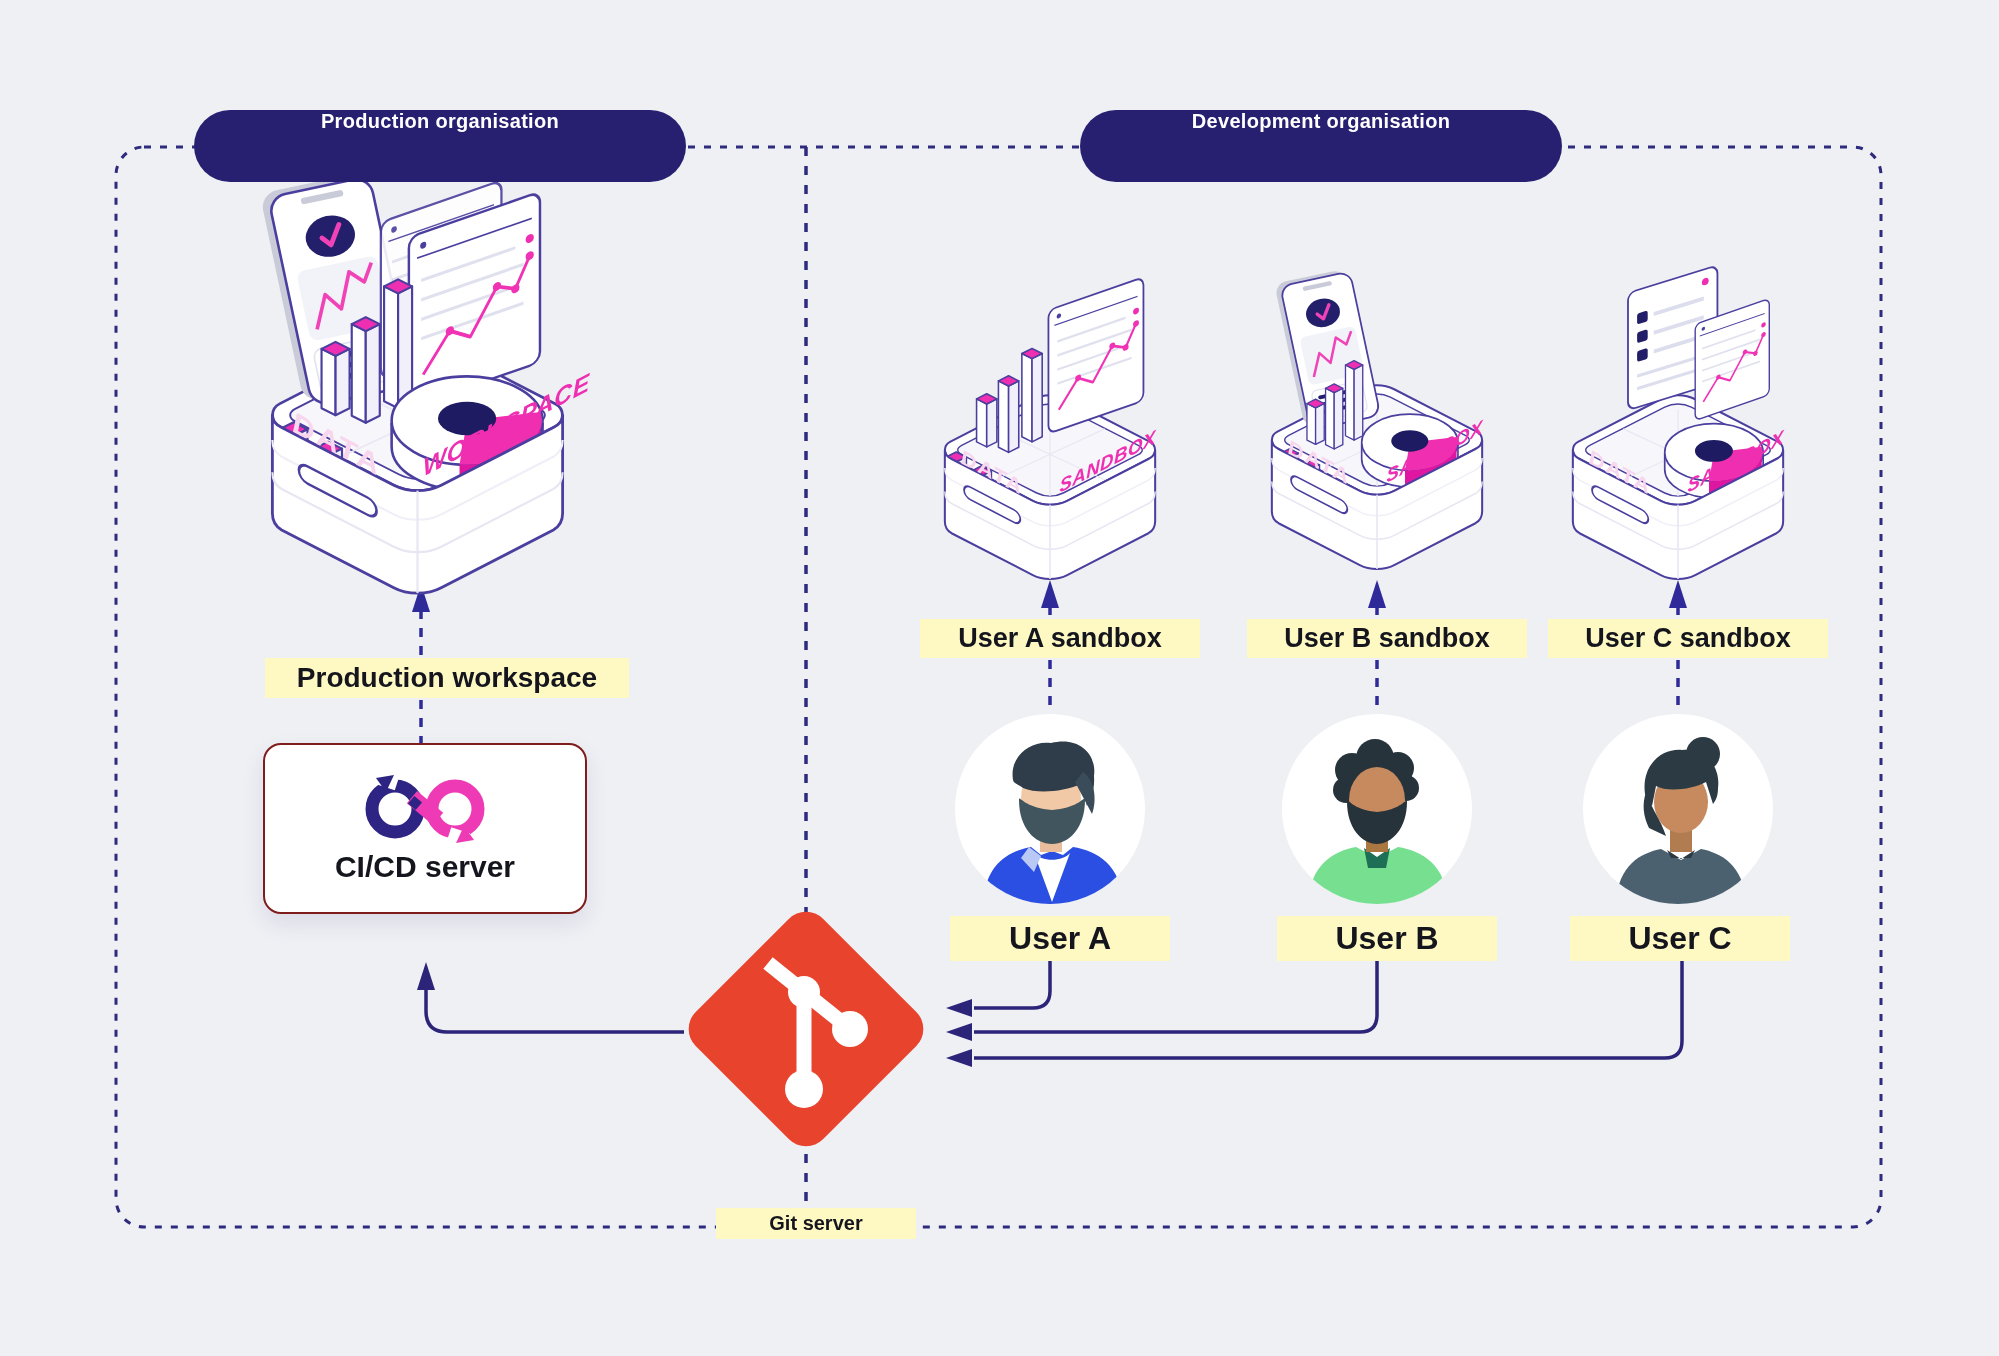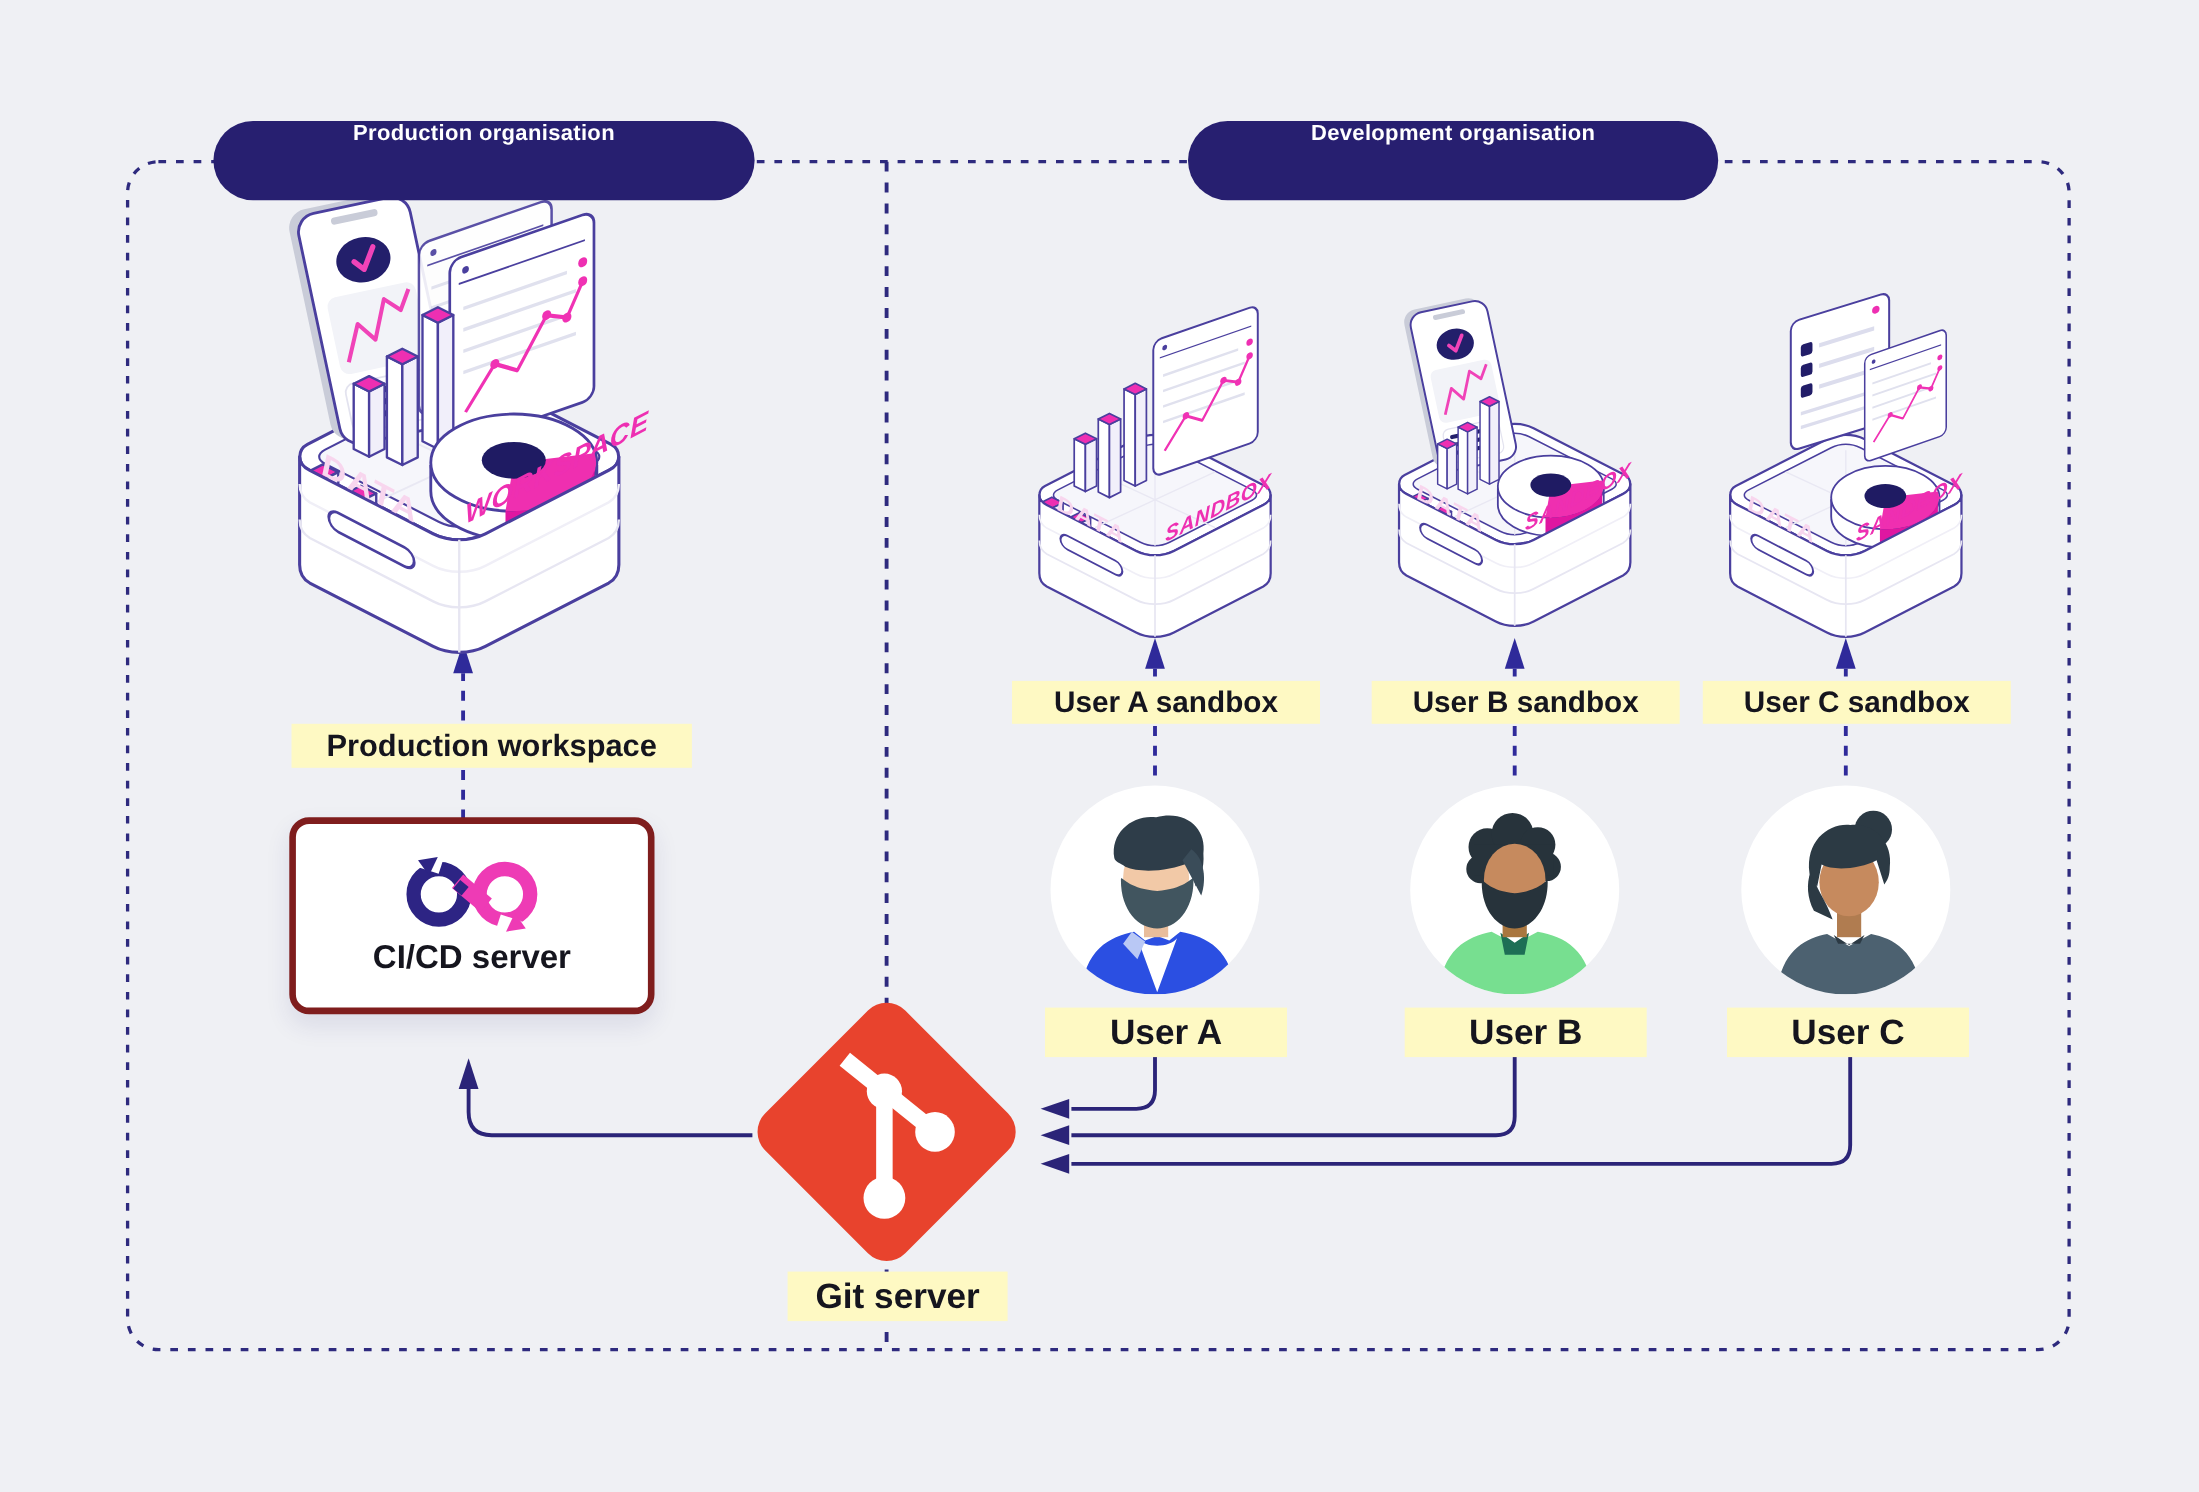--- a/index.html
+++ b/index.html
@@ -9,23 +9,23 @@
   .pill{position:absolute;height:72px;border-radius:36px;background:#271f70;color:#ffffff;
         display:flex;align-items:flex-start;justify-content:center;font-size:20px;font-weight:700;
         letter-spacing:.3px;z-index:6;}
   .pill-prod{left:194px;top:110px;width:492px;}
   .pill-dev{left:1080px;top:110px;width:482px;}
   .caption{position:absolute;z-index:5;background:#fef9c3;color:#15151e;font-weight:700;
            text-align:center;padding:4px 10px;}
   .cap-ws{left:265px;top:658px;width:344px;font-size:28px;}
   .cap-sb{top:619px;width:260px;font-size:27px;}
   .cap-user{top:916px;width:200px;font-size:32px;}
-  .cap-git{left:716px;top:1156px;width:180px;font-size:32px;z-index:8;}
+  .cap-git{left:716px;top:1208px;width:180px;font-size:20px;z-index:8;}
   .cicd-box{position:absolute;left:263px;top:743px;width:320px;height:167px;background:#ffffff;
-            border:6px solid #7f1d1d;border-radius:18px;z-index:4;display:flex;flex-direction:column;
+            border:2px solid #7f1d1d;border-radius:18px;z-index:4;display:flex;flex-direction:column;
             align-items:center;justify-content:center;box-shadow:0 10px 22px rgba(42,35,120,.10);}
   .cicd-label{font-size:30px;font-weight:700;color:#15151e;margin-top:6px;}
   .avatar{position:absolute;width:190px;height:190px;border-radius:50%;background:#ffffff;
           overflow:hidden;z-index:3;}
   .git-diamond{position:absolute;left:716px;top:939px;width:180px;height:180px;background:#e8432d;
                border-radius:24px;transform:rotate(45deg);z-index:7;}
   .git-glyph{position:absolute;left:716px;top:939px;width:180px;height:180px;z-index:7;}
   .illus{position:absolute;z-index:2;}
   svg text{font-family:"Liberation Sans",sans-serif;}
 </style>

